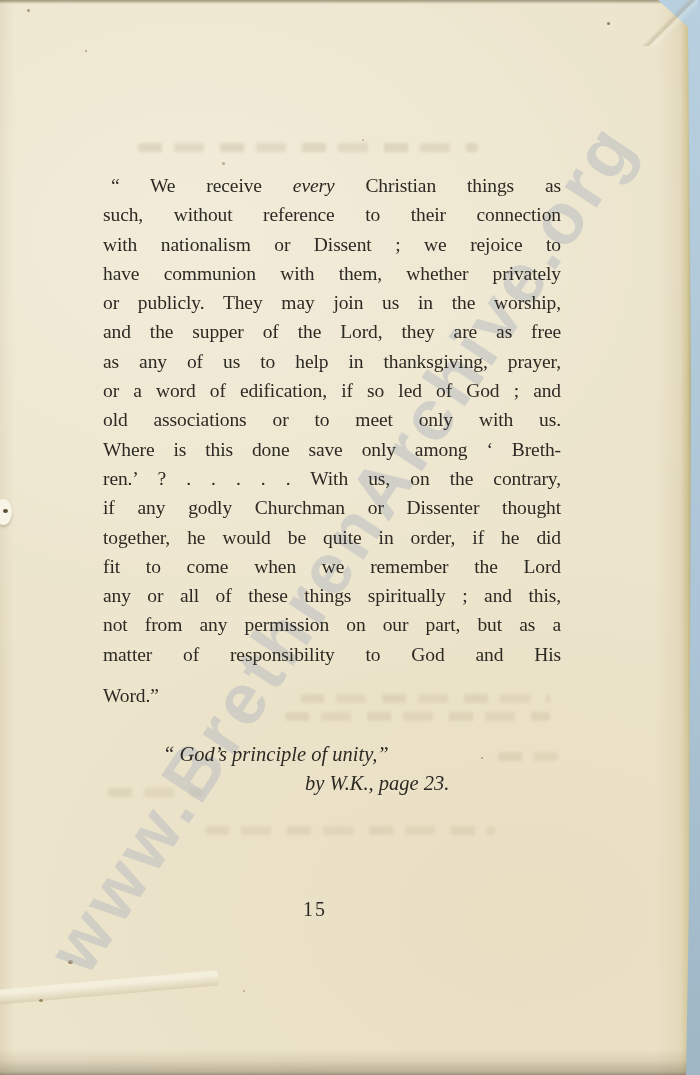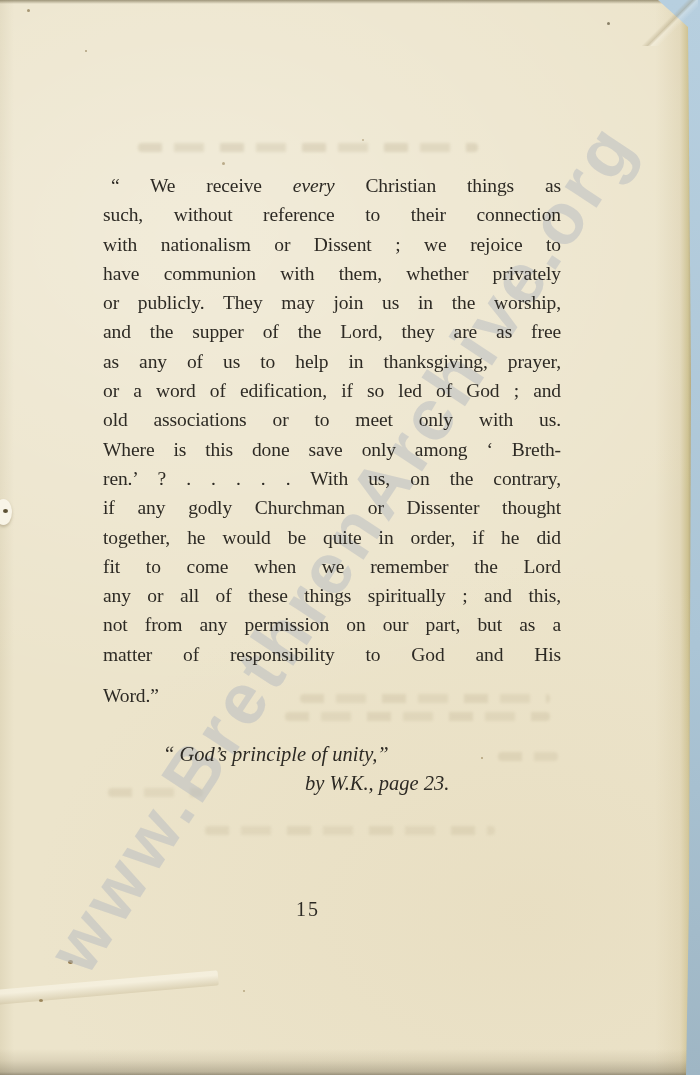--- a/index.html
+++ b/index.html
@@ -81,21 +81,21 @@
   .tline em{font-style:italic;}
 
   .attribution{
     position:absolute;left:103px;top:740px;width:458px;z-index:4;
     color:var(--ink,#2d2a24);font-style:italic;font-size:20.5px;line-height:29px;
   }
   .attr-line-1{margin-left:60px;}
   .attr-line-2{margin-left:202px;}
 
   .page-number{
-    position:absolute;left:86px;top:898px;width:444px;z-index:4;
+    position:absolute;left:93px;top:898px;width:444px;z-index:4;
     text-align:center;color:var(--ink,#2d2a24);
     font-size:20px;letter-spacing:2px;
   }
 </style>
 </head>
 <body>
 
 <div class="root">
 
   <div class="paper"></div>

